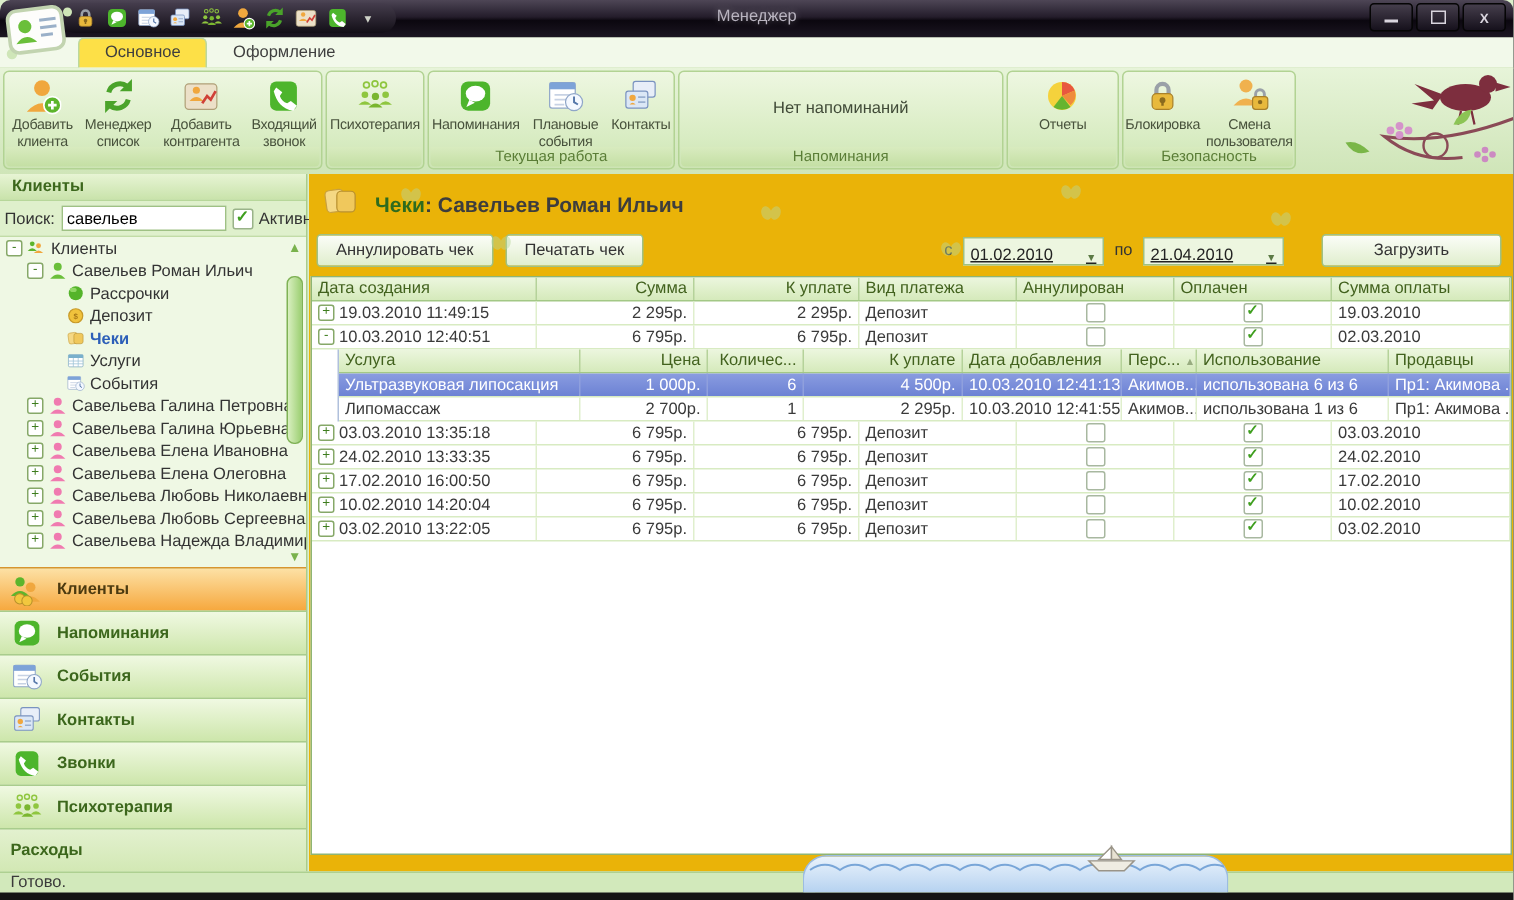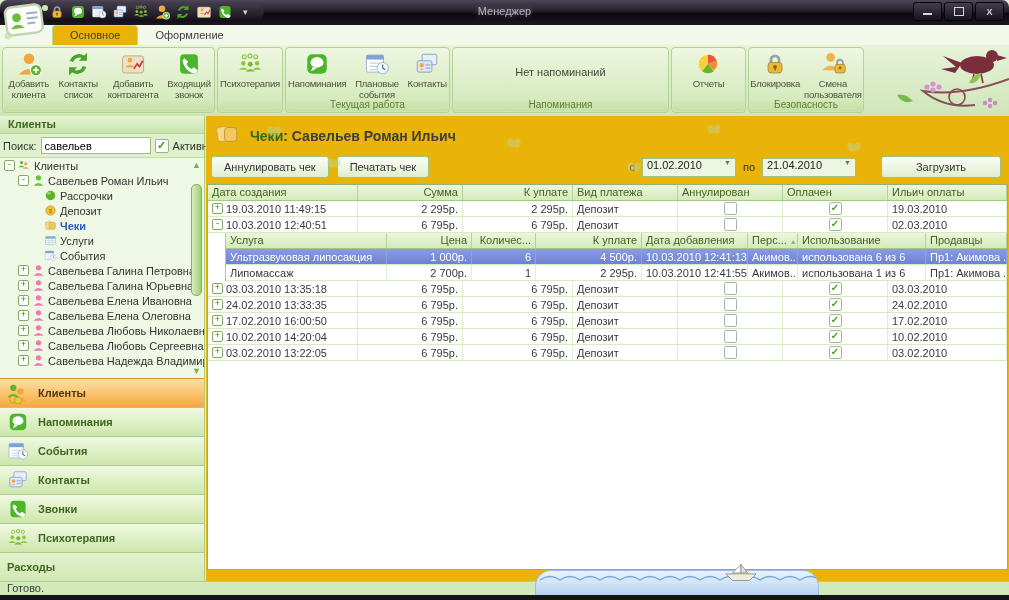--- a/index.html
+++ b/index.html
@@ -15,21 +15,21 @@
     text-shadow:0 0 5px rgba(255,255,255,.35);}
   .win-controls{position:absolute;right:5px;top:2px;display:flex;gap:2px;}
   .wbtn{width:27px;height:17px;background:linear-gradient(#453e4c,#16111c);border:1px solid #050505;
     border-radius:3px;color:#d9d5de;display:flex;align-items:center;justify-content:center;font-size:9px;font-weight:bold;}
   .glyph-min{width:9px;height:2px;background:#d9d5de;margin-top:5px;}
   .glyph-rest{width:8px;height:7px;border:1px solid #d9d5de;position:relative;}
   .app-icon{position:absolute;left:3px;top:1px;z-index:9;}
   
   .tabrow{position:absolute;top:25px;left:0;right:0;height:20px;background:#f2f9ea;border-bottom:1px solid #bcd89e;}
   .tab{display:inline-block;height:19px;line-height:19px;padding:0 17px;font-size:11px;color:#3e3e3e;cursor:default;}
-  .tab.active{background:#eab308;border:1px solid #bcd89e;border-bottom:1px solid #fdfefc;border-radius:4px 4px 0 0;margin-bottom:-1px;}
+  .tab.active{background:#fde047;border:1px solid #bcd89e;border-bottom:1px solid #fdfefc;border-radius:4px 4px 0 0;margin-bottom:-1px;}
   .tabspacer{display:inline-block;width:52px;}
   
   .ribbon{position:absolute;top:45px;left:0;right:0;height:71px;background:linear-gradient(#e7f4d9,#cfe5b8);
     display:flex;gap:2px;padding:2px 0 0 2px;box-sizing:border-box;}
   .rgroup{position:relative;flex:none;border:1px solid #b2d393;border-radius:4px;
     background:linear-gradient(#eef7e1,#d8ecc2 70%,#cde4b4);box-sizing:border-box;height:66px;}
   .rbuttons{display:flex;justify-content:center;align-items:flex-start;padding-top:1px;}
   .rbtn{display:flex;flex-direction:column;align-items:center;text-align:center;font-size:9.5px;line-height:10.5px;
     color:#48523c;padding:1px 2px;letter-spacing:-0.2px;}
   .rbtn svg{margin:1px 0 2px;}
@@ -64,22 +64,22 @@
   
   .main{position:absolute;left:206px;top:116px;right:0;bottom:19px;background:#eab308;overflow:hidden;}
   .butterfly{position:absolute;opacity:.45;}
   .main-head{position:absolute;top:4px;left:8px;height:32px;display:flex;align-items:center;gap:10px;}
   .main-title{font-size:14px;font-weight:bold;color:#3d3d3d;}
   .main-title .pfx{color:#2e6b1e;}
   .mtoolbar{position:absolute;top:38px;left:5px;right:8px;height:26px;display:flex;align-items:center;gap:8px;}
   .btn{height:20px;background:linear-gradient(#fbfdf8,#e0eecd);border:1px solid #9fc184;border-radius:3px;
     font-size:11px;color:#333;padding:0 12px;display:flex;align-items:center;white-space:nowrap;}
   .dates{margin-left:auto;display:flex;align-items:center;gap:7px;font-size:11px;color:#333;}
-  .datebox{width:84px;height:17px;background:#edf6e0;border:1px solid #9fc184;display:flex;align-items:flex-start;
-    justify-content:space-between;padding:0 4px;font-size:11px;color:#222;}
+  .datebox{width:84px;height:17px;background:#edf6e0;border:1px solid #9fc184;display:flex;align-items:flex-end;
+    justify-content:space-between;padding:0 4px;font-size:11px;color:#222;text-decoration:underline;}
   .datebox .dd{color:#5c7a45;font-size:7px;}
   .load{width:94px;justify-content:center;margin-left:18px;}
   .tablewrap{position:absolute;top:68px;left:1px;right:1px;bottom:11px;background:#fff;border:1px solid #8fb573;box-sizing:border-box;overflow:hidden;}
   .thead{display:flex;height:16px;background:linear-gradient(#ecf6de,#d5eabb);border-bottom:1px solid #a3c886;
     font-size:11px;color:#42621e;box-sizing:border-box;}
   .th{box-sizing:border-box;padding:1px 4px;border-right:1px solid #b5d29a;white-space:nowrap;overflow:hidden;flex:none;}
   .tr{display:flex;height:16px;border-bottom:1px solid #d8ebc2;font-size:11px;color:#3a3a3a;box-sizing:border-box;}
   .td{box-sizing:border-box;padding:1px 4px;border-right:1px solid #e0efcd;white-space:nowrap;overflow:hidden;
     display:flex;align-items:center;flex:none;}
   .td.num,.th.num{justify-content:flex-end;text-align:right;}
@@ -233,21 +233,21 @@
             </svg>
             <span>Добавить клиента</span>
           </div>
           <div class="rbtn">
             <svg width="26" height="26" viewBox="0 0 32 32">
               <path d="M8 13 A9.5 9.5 0 0 1 23 8" stroke="#4aa32a" stroke-width="4.2" fill="none"></path>
               <path d="M27 2v10h-10z" fill="#4aa32a"></path>
               <path d="M24 19 A9.5 9.5 0 0 1 9 24" stroke="#4aa32a" stroke-width="4.2" fill="none"></path>
               <path d="M5 30V20h10z" fill="#4aa32a"></path>
             </svg>
-            <span>Контакты список</span>
+            <span>Менеджер список</span>
           </div>
           <div class="rbtn">
             <svg width="26" height="26" viewBox="0 0 32 32">
               <rect x="3" y="6" width="26" height="21" rx="3" fill="#ece0c8" stroke="#b0a078"></rect>
               <g transform="translate(5 7) scale(0.45)">
                 <circle cx="16" cy="9.5" r="6.5" fill="#f0a73e"></circle>
                 <path d="M3.5 29 Q16 15 28.5 29 Z" fill="#f0a73e"></path>
               </g>
               <path d="M17 22l4-6 3 3 4-7" stroke="#d04038" stroke-width="2.2" fill="none"></path>
             </svg>
@@ -643,21 +643,21 @@
       </div>
     </div>
     <div class="tablewrap" id="tablewrap">
         <div class="thead">
           <div class="th" style="width:150px">Дата создания</div>
           <div class="th num" style="width:105px">Сумма</div>
           <div class="th num" style="width:110px">К уплате</div>
           <div class="th" style="width:105px">Вид платежа</div>
           <div class="th" style="width:105px">Аннулирован</div>
           <div class="th" style="width:105px">Оплачен</div>
-          <div class="th" style="flex:1">Ильич оплаты</div>
+          <div class="th" style="flex:1">Сумма оплаты</div>
         </div>
         <div class="tr">
           <div class="td" style="width:150px"><span class="exp">+</span>19.03.2010 11:49:15</div>
           <div class="td num" style="width:105px">2 295р.</div>
           <div class="td num" style="width:110px">2 295р.</div>
           <div class="td" style="width:105px">Депозит</div>
           <div class="td ctr" style="width:105px">
             <span class="cb"></span>
           </div>
           <div class="td ctr" style="width:105px">

